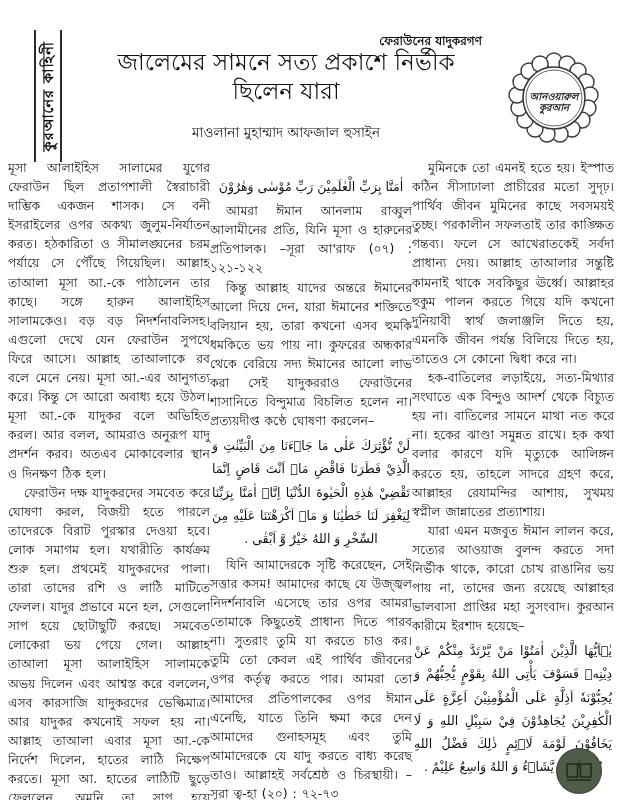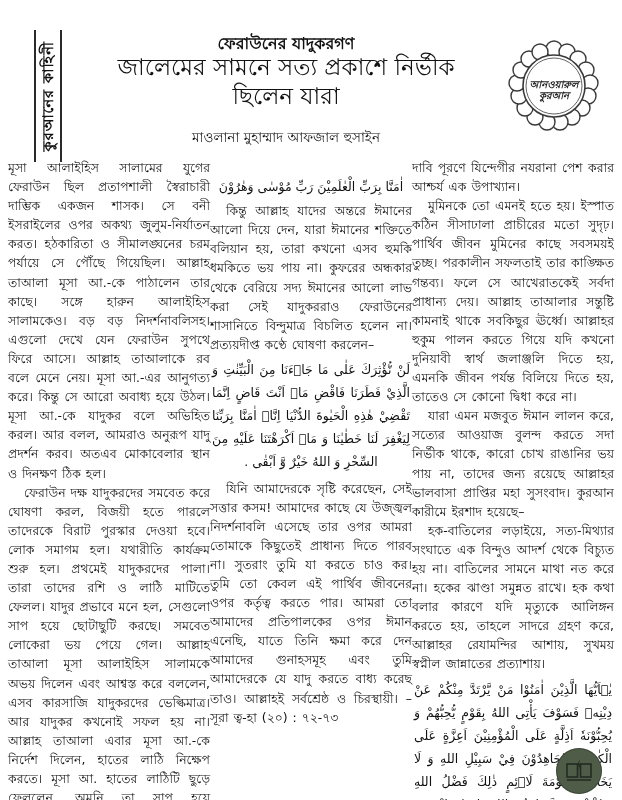--- a/index.html
+++ b/index.html
@@ -14,24 +14,24 @@
   .side-label {
     position:absolute; left:34px; top:30px; height:132px; width:28px;
     border-left:2px solid #2a2a2a; border-right:2px solid #2a2a2a;
     display:flex; align-items:center; justify-content:center;
   }
   .side-label span {
     writing-mode:vertical-rl; transform:rotate(180deg);
     font-weight:bold; font-size:14.5px; letter-spacing:1px; white-space:nowrap;
   }
   .titles { position:absolute; left:90px; right:140px; top:34px; text-align:center; }
-  .title-main  { font-size:16px; font-weight:bold; line-height:1.2; }
+  .title-main  { font-size:12px; font-weight:bold; line-height:1.2;text-align:right; }
   .title-sub   { font-size:23px; font-weight:normal; line-height:1.25; }
   .title-author{ font-size:13.5px; font-weight:normal; margin-top:16px; }
-  .ornament { position:absolute; right:18px; top:36px; width:100px; height:108px; }
+  .ornament { position:absolute; right:18px; top:48px; width:100px; height:108px; }
   .ornament svg { position:absolute; left:0; top:0; }
   .ornament .seal-text {
     position:absolute; left:18px; top:36px; width:64px; height:36px;
     display:flex; align-items:center; justify-content:center; text-align:center;
     font-size:10px; font-weight:bold; font-style:italic; line-height:1.1; color:#222;
   }
   
   .content {
     position:absolute; top:158px; left:8px; right:8px; bottom:0;
     display:flex; 
@@ -104,31 +104,31 @@
   <div class="content">
 
     <div class="col">
       <p class="para noindent">মূসা আলাইহিস সালামের যুগের ফেরাউন ছিল প্রতাপশালী স্বৈরাচারী দাম্ভিক একজন শাসক। সে বনী ইসরাইলের ওপর অকথ্য জুলুম-নির্যাতন করত। হঠকারিতা ও সীমালঙ্ঘনের চরম পর্যায়ে সে পৌঁছে গিয়েছিল। আল্লাহ তাআলা মূসা আ.-কে পাঠালেন তার কাছে। সঙ্গে হারুন আলাইহিস সালামকেও। বড় বড় নিদর্শনাবলিসহ। এগুলো দেখে যেন ফেরাউন সুপথে ফিরে আসে। আল্লাহ তাআলাকে রব বলে মেনে নেয়। মূসা আ.-এর আনুগত্য করে। কিন্তু সে আরো অবাধ্য হয়ে উঠল। মূসা আ.-কে যাদুকর বলে অভিহিত করল। আর বলল, আমরাও অনুরূপ যাদু প্রদর্শন করব। অতএব মোকাবেলার স্থান ও দিনক্ষণ ঠিক হল।</p>
       <p class="para">ফেরাউন দক্ষ যাদুকরদের সমবেত করে ঘোষণা করল, বিজয়ী হতে পারলে তাদেরকে বিরাট পুরস্কার দেওয়া হবে। লোক সমাগম হল। যথারীতি কার্যক্রম শুরু হল। প্রথমেই যাদুকরদের পালা। তারা তাদের রশি ও লাঠি মাটিতে ফেলল। যাদুর প্রভাবে মনে হল, সেগুলো সাপ হয়ে ছোটাছুটি করছে। সমবেত লোকেরা ভয় পেয়ে গেল। আল্লাহ তাআলা মূসা আলাইহিস সালামকে অভয় দিলেন এবং আশ্বস্ত করে বললেন, এসব কারসাজি যাদুকরদের ভেল্কিমাত্র। আর যাদুকর কখনোই সফল হয় না। আল্লাহ তাআলা এবার মূসা আ.-কে নির্দেশ দিলেন, হাতের লাঠি নিক্ষেপ করতে। মূসা আ. হাতের লাঠিটি ছুড়ে ফেললেন, অমনি তা সাপ হয়ে যাদুকরদের মিথ্যা বানোয়াট বস্তুগুলোকে গ্রাস করে ফেলল। এভাবে সত্যের বিজয় হল এবং মিথ্যা পরাস্ত হল।</p>
 
     </div>
 
     <div class="col">
       <div class="arabic">اٰمَنَّا بِرَبِّ الْعٰلَمِيْنَ رَبِّ مُوْسٰى وَهٰرُوْنَ</div>
+      <p class="para">আমরা ঈমান আনলাম রাব্বুল আলামীনের প্রতি, যিনি মূসা ও হারুনের প্রতিপালক। –সূরা আ'রাফ (০৭) : ১২১-১২২</p>
       <p class="para">কিন্তু আল্লাহ যাদের অন্তরে ঈমানের আলো দিয়ে দেন, যারা ঈমানের শক্তিতে বলিয়ান হয়, তারা কখনো এসব হুমকি ধমকিতে ভয় পায় না। কুফরের অন্ধকার থেকে বেরিয়ে সদ্য ঈমানের আলো লাভ করা সেই যাদুকররাও ফেরাউনের শাসানিতে বিন্দুমাত্র বিচলিত হলেন না। প্রত্যয়দীপ্ত কণ্ঠে ঘোষণা করলেন–</p>
       <div class="arabic block">لَنْ نُّؤْثِرَكَ عَلٰى مَا جَاۤءَنَا مِنَ الْبَيِّنٰتِ وَ الَّذِيْ فَطَرَنَا فَاقْضِ مَاۤ اَنْتَ قَاضٍ اِنَّمَا تَقْضِيْ هٰذِهِ الْحَيٰوةَ الدُّنْيَا اِنَّاۤ اٰمَنَّا بِرَبِّنَا لِيَغْفِرَ لَنَا خَطٰيٰنَا وَ مَاۤ اَكْرَهْتَنَا عَلَيْهِ مِنَ السِّحْرِ وَ اللهُ خَيْرٌ وَّ اَبْقٰى .</div>
       <p class="para">যিনি আমাদেরকে সৃষ্টি করেছেন, সেই সত্তার কসম! আমাদের কাছে যে উজ্জ্বল নিদর্শনাবলি এসেছে তার ওপর আমরা তোমাকে কিছুতেই প্রাধান্য দিতে পারব না। সুতরাং তুমি যা করতে চাও কর। তুমি তো কেবল এই পার্থিব জীবনের ওপর কর্তৃত্ব করতে পার। আমরা তো আমাদের প্রতিপালকের ওপর ঈমান এনেছি, যাতে তিনি ক্ষমা করে দেন আমাদের গুনাহসমূহ এবং তুমি আমাদেরকে যে যাদু করতে বাধ্য করেছ তাও। আল্লাহই সর্বশ্রেষ্ঠ ও চিরস্থায়ী। –সূরা ত্ব-হা (২০) : ৭২-৭৩</p>
 
     </div>
 
     <div class="col">
-      <p class="para noindent">দাবি পূরণে যিন্দেগীর নযরানা পেশ করার আশ্চর্য এক উপাখ্যান।</p>
       <p class="para">মুমিনকে তো এমনই হতে হয়। ইস্পাত কঠিন সীসাঢালা প্রাচীরের মতো সুদৃঢ়। পার্থিব জীবন মুমিনের কাছে সবসময়ই তুচ্ছ। পরকালীন সফলতাই তার কাঙ্ক্ষিত গন্তব্য। ফলে সে আখেরাতকেই সর্বদা প্রাধান্য দেয়। আল্লাহ তাআলার সন্তুষ্টি কামনাই থাকে সবকিছুর ঊর্ধ্বে। আল্লাহর হুকুম পালন করতে গিয়ে যদি কখনো দুনিয়াবী স্বার্থ জলাঞ্জলি দিতে হয়, এমনকি জীবন পর্যন্ত বিলিয়ে দিতে হয়, তাতেও সে কোনো দ্বিধা করে না।</p>
+      <p class="para">হক-বাতিলের লড়াইয়ে, সত্য-মিথ্যার সংঘাতে এক বিন্দুও আদর্শ থেকে বিচ্যুত হয় না। বাতিলের সামনে মাথা নত করে না। হকের ঝাণ্ডা সমুন্নত রাখে। হক কথা বলার কারণে যদি মৃত্যুকে আলিঙ্গন করতে হয়, তাহলে সাদরে গ্রহণ করে, আল্লাহর রেযামন্দির আশায়, সুখময় স্বপ্নীল জান্নাতের প্রত্যাশায়।</p>
       <p class="para">যারা এমন মজবুত ঈমান লালন করে, সত্যের আওয়াজ বুলন্দ করতে সদা নির্ভীক থাকে, কারো চোখ রাঙানির ভয় পায় না, তাদের জন্য রয়েছে আল্লাহর ভালবাসা প্রাপ্তির মহা সুসংবাদ। কুরআন কারীমে ইরশাদ হয়েছে–</p>
-      <p class="para">হক-বাতিলের লড়াইয়ে, সত্য-মিথ্যার সংঘাতে এক বিন্দুও আদর্শ থেকে বিচ্যুত হয় না। বাতিলের সামনে মাথা নত করে না। হকের ঝাণ্ডা সমুন্নত রাখে। হক কথা বলার কারণে যদি মৃত্যুকে আলিঙ্গন করতে হয়, তাহলে সাদরে গ্রহণ করে, আল্লাহর রেযামন্দির আশায়, সুখময় স্বপ্নীল জান্নাতের প্রত্যাশায়।</p>
       <div class="arabic block">يٰۤاَيُّهَا الَّذِيْنَ اٰمَنُوْا مَنْ يَّرْتَدَّ مِنْكُمْ عَنْ دِيْنِهٖ فَسَوْفَ يَأْتِى اللهُ بِقَوْمٍ يُّحِبُّهُمْ وَ يُحِبُّوْنَهٗ اَذِلَّةٍ عَلَى الْمُؤْمِنِيْنَ اَعِزَّةٍ عَلَى الْكٰفِرِيْنَ يُجَاهِدُوْنَ فِيْ سَبِيْلِ اللهِ وَ لَا يَخَافُوْنَ لَوْمَةَ لَاۤئِمٍ ذٰلِكَ فَضْلُ اللهِ يُؤْتِيْهِ مَنْ يَّشَاۤءُ وَ اللهُ وَاسِعٌ عَلِيْمٌ .</div>
 
     </div>
 
   </div>
 
   <div class="footer-badge" style="background: rgb(78, 92, 72);">
     <svg width="30" height="26" viewBox="0 0 30 26">
       <g fill="none" stroke="#242b21" stroke-width="1.6">
         <rect x="3" y="6" width="10.5" height="13"></rect>

